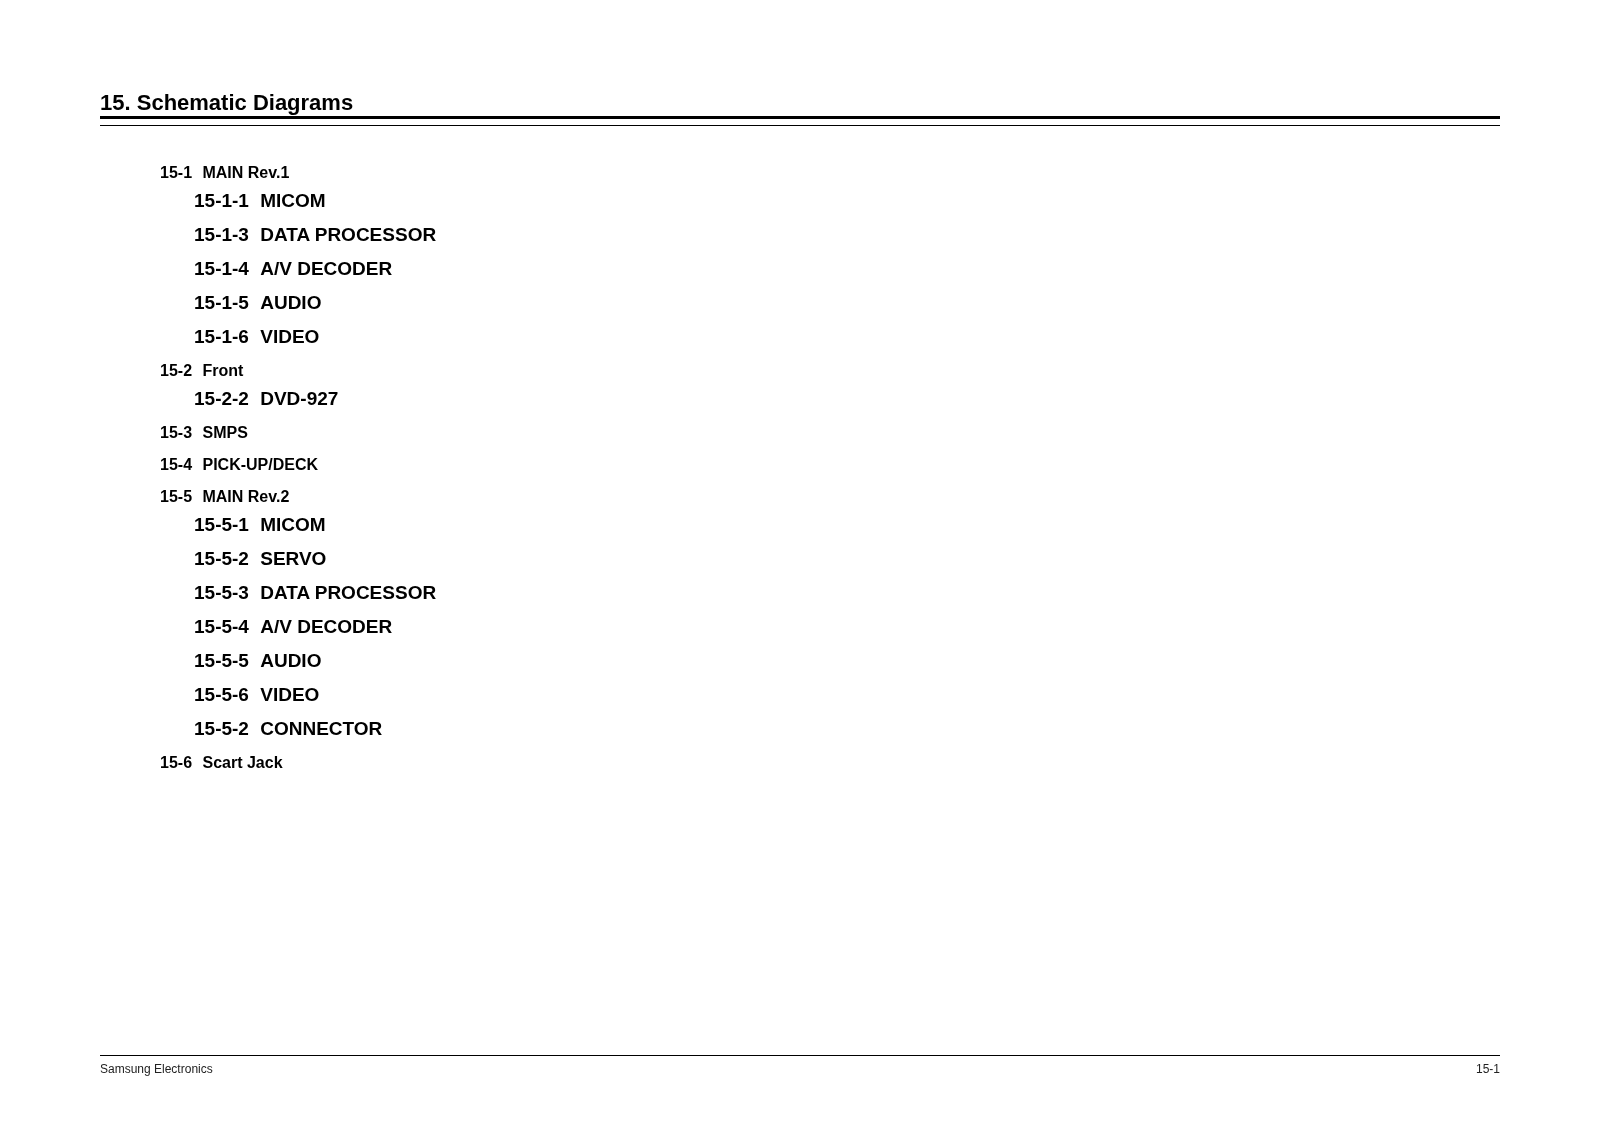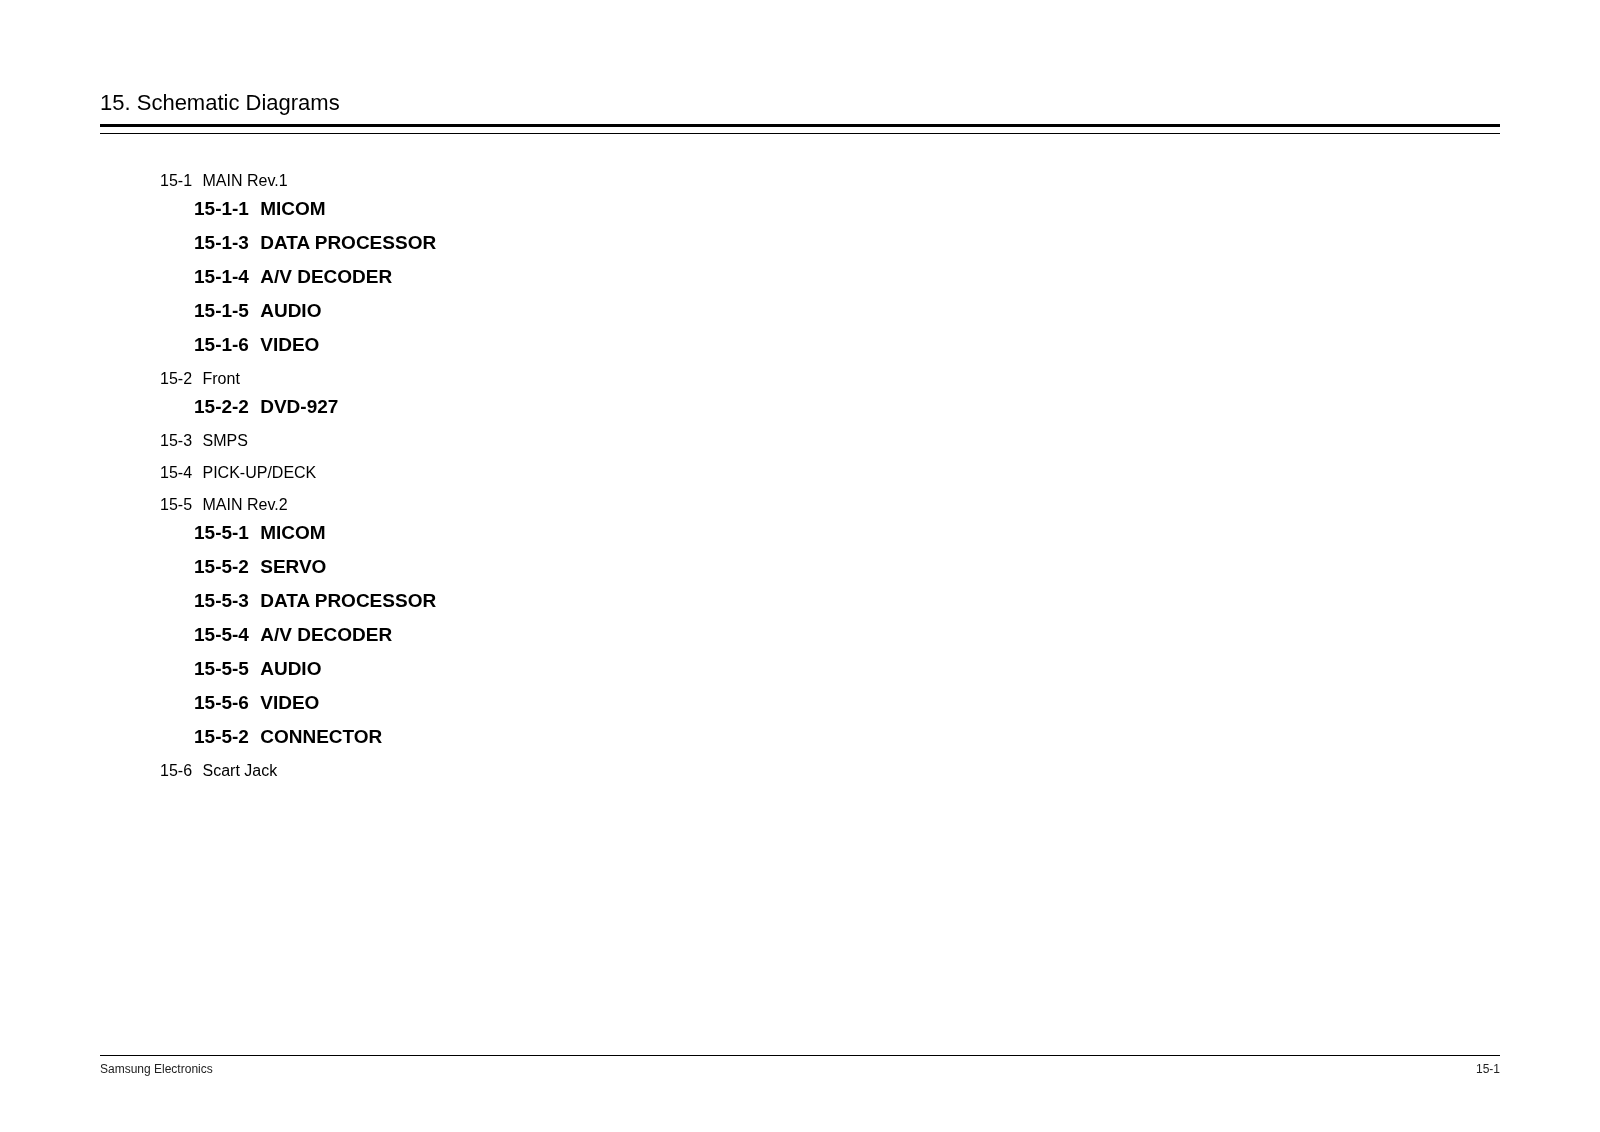--- a/index.html
+++ b/index.html
@@ -13,40 +13,40 @@
     background: #ffffff;
     font-family: Arial, Helvetica, sans-serif;
     color: #000;
     position: relative;
   }
   .page {
     padding: 90px 100px 40px 100px;
   }
   .chapter-title {
     font-size: 22px;
-    font-weight: normal;
-    padding-bottom: 8px;
+    font-weight: bold;
+    padding-bottom: 0;
   }
   .rule-thick {
     border: none;
     border-top: 3px solid #000;
     margin: 0;
   }
   .rule-thin {
     border: none;
     border-top: 1.5px solid #000;
     margin-top: 6px;
   }
   .toc {
     margin-top: 38px;
     padding-left: 60px;
   }
   .section {
     font-size: 16px;
-    font-weight: normal;
+    font-weight: bold;
     margin-top: 14px;
   }
   .section-first {
     margin-top: 0;
   }
   .subsection-group {
     padding-left: 34px;
     margin-top: 6px;
   }
   .subsection {

